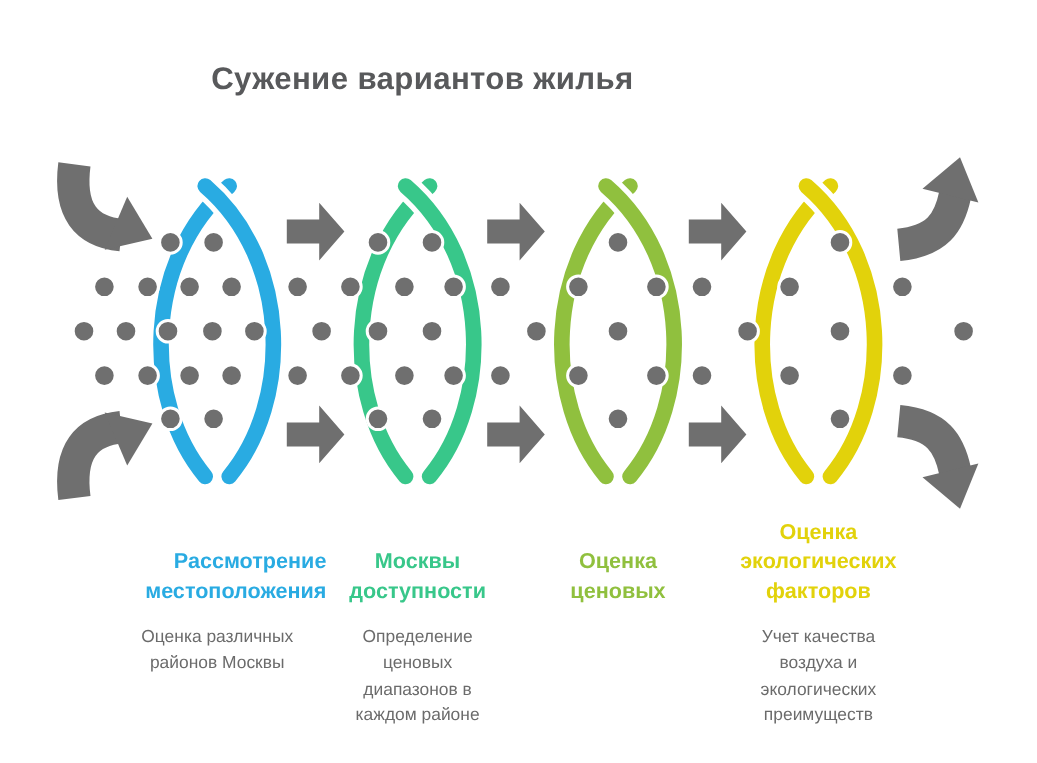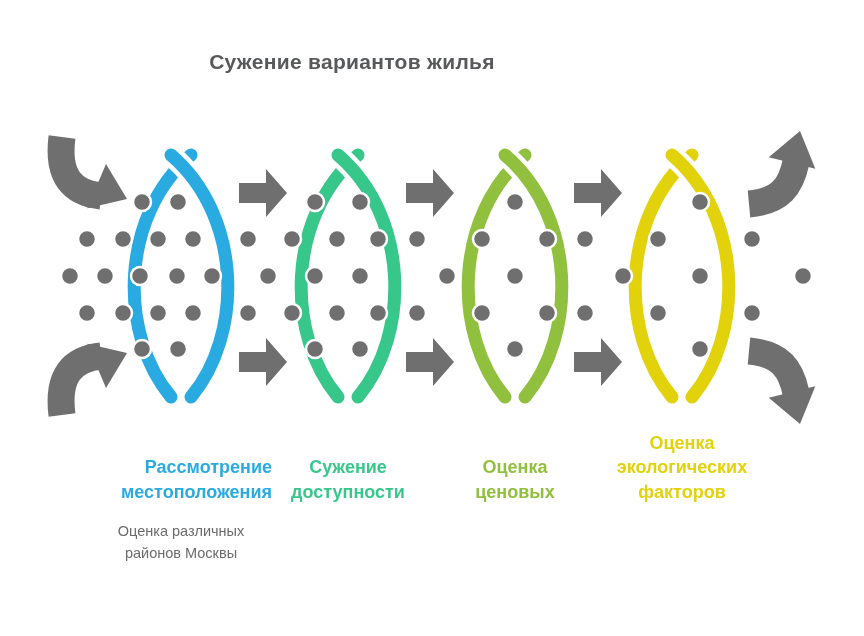--- a/index.html
+++ b/index.html
@@ -2,21 +2,21 @@
 <html><head>
 <meta charset="utf-8">
 <style>
   html,body{margin:0;padding:0;background:#ffffff;}
   .canvas{
     position:relative;width:864px;height:636px;background:#ffffff;
     font-family:"Liberation Sans", sans-serif;overflow:hidden;
   }
   .page-title{
     position:absolute;top:50px;left:0;width:704px;margin:0;
-    text-align:center;font-size:21px;font-weight:700;color:#58595B;
+    text-align:center;font-size:26px;font-weight:700;color:#58595B;
     letter-spacing:0.3px;
   }
   .figure-svg{position:absolute;left:0;top:0;}
   .steps{position:absolute;left:0;top:0;width:864px;height:636px;pointer-events:none;}
   .step-col{position:absolute;top:424px;width:190px;text-align:center;}
   .step-heading{
     height:81px;display:flex;align-items:flex-end;justify-content:center;
     font-size:18px;font-weight:700;line-height:1.38;
   }
   .step-heading span,.step-desc span{display:inline-block;}
@@ -153,28 +153,30 @@
 
   <div class="steps">
     <div class="step-col">
       <div class="step-heading" style="color: rgb(41, 171, 226); text-align: right;">
           <span>Рассмотрение местоположения</span>
         </div>
       <div class="step-desc"><span>Оценка различных районов Москвы</span></div>
     </div>
     <div class="step-col">
       <div class="step-heading" style="color: rgb(56, 199, 138);">
-          <span>Сужение доступности</span>
+          <span>Москвы доступности</span>
         </div>
+      <div class="step-desc"><span>Определение ценовых диапазонов в каждом районе</span></div>
     </div>
     <div class="step-col">
       <div class="step-heading" style="color: rgb(144, 192, 62);">
           <span>Оценка ценовых</span>
         </div>
     </div>
     <div class="step-col">
       <div class="step-heading" style="color: rgb(226, 210, 11); justify-content: center;">
           <span>Оценка экологических факторов</span>
         </div>
+      <div class="step-desc"><span>Учет качества воздуха и экологических преимуществ</span></div>
     </div>
   </div>
 
 </div>
 
 </body></html>

